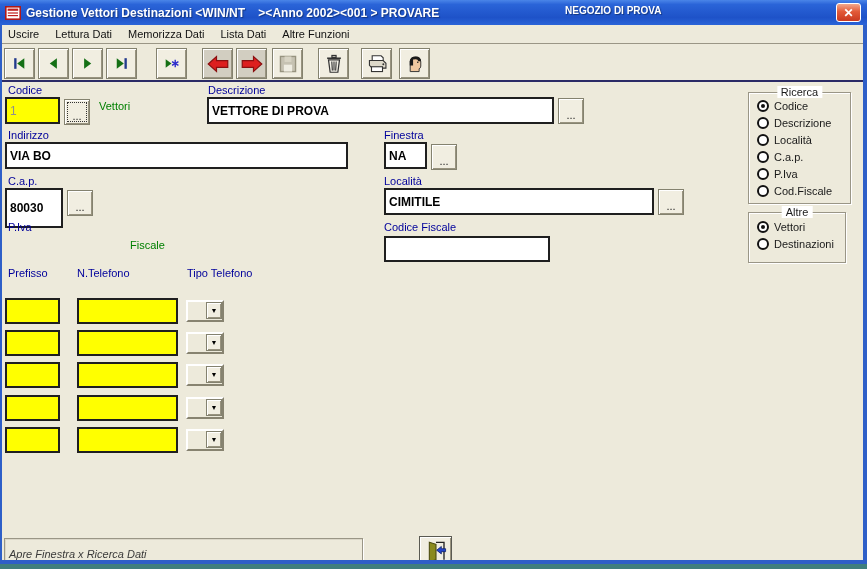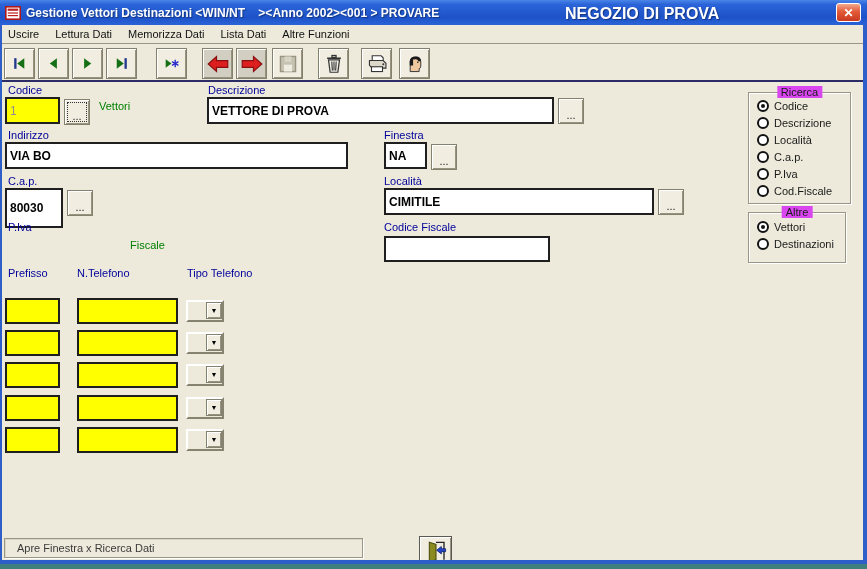--- a/index.html
+++ b/index.html
@@ -7,21 +7,21 @@
   body { font-family:"Liberation Sans", sans-serif; }
   .win { position:relative; width:867px; height:569px; background:#EDEADB; overflow:hidden; }
 
   
   .titlebar { position:absolute; left:0; top:0; width:867px; height:25px;
     background:linear-gradient(180deg,#4A85E8 0%,#2A64D8 18%,#1E52C8 70%,#2A64D8 100%);
     display:flex; align-items:center; padding-left:5px; }
   .title-icon { width:16px; height:14px; margin-right:5px; flex:0 0 auto; }
   .title-text { color:#fff; font-size:12px; font-weight:bold; white-space:pre;
     text-shadow:1px 1px 1px #12347E; }
-  .title-store { position:absolute; left:565px; top:5px; color:#fff; font-size:16px;
+  .title-store { position:absolute; left:565px; top:5px; color:#fff; font-size:10px;
     font-weight:bold; text-shadow:1px 1px 1px #12347E; white-space:pre; }
   .close-btn { position:absolute; right:6px; top:3px; width:25px; height:19px;
     background:linear-gradient(180deg,#F2A88C 0%,#E25A38 45%,#C93A20 100%);
     border:1px solid #fff; border-radius:3px; color:#fff; font-size:12px; font-weight:bold;
     display:flex; align-items:center; justify-content:center; cursor:pointer; }
 
   
   .menubar { position:absolute; left:0; top:25px; width:867px; height:19px; background:#EDEADB;
     display:flex; align-items:center; gap:16px; padding-left:8px; font-size:11px; color:#111;
     border-bottom:1px solid #9A9686; }
@@ -48,43 +48,43 @@
     border:1px solid #84826F; box-shadow:inset 1px 1px 0 #fff, inset -1px -1px 0 #98937F;
     font-size:11px; color:#222; display:flex; align-items:flex-end; justify-content:center;
     padding-bottom:6px; line-height:4px; cursor:pointer; }
   .browse.focused { position:absolute; }
   .browse.focused::after { content:""; position:absolute; inset:2px; border:1px dotted #333; }
 
   
   .groupbox { position:absolute; border:1px solid #9A9686;
     box-shadow:1px 1px 0 #FFFFFF, inset 1px 1px 0 #FFFFFF; }
   .groupbox .gb-title { position:absolute; top:-7px; left:50%; transform:translateX(-50%);
-    background:#d946ef; padding:0 4px; font-size:11px; color:#1A1A1A; white-space:nowrap; }
+    background:#ffffff; padding:0 4px; font-size:11px; color:#1A1A1A; white-space:nowrap; }
   .radio-row { position:absolute; left:8px; display:flex; align-items:center; gap:5px;
     cursor:pointer; }
   .radio { width:12px; height:12px; border:2px solid #111; border-radius:50%; background:#fff;
     position:relative; flex:0 0 auto; }
   .radio.checked::after { content:""; position:absolute; left:2px; top:2px; width:4px;
     height:4px; background:#111; border-radius:50%; }
   .radio-label { font-size:11px; color:#1A1A1A; white-space:nowrap; }
 
   
   .combo { position:absolute; width:38px; height:22px; background:#EDEADB;
     border-top:2px solid #fff; border-left:2px solid #fff;
     border-right:2px solid #878370; border-bottom:2px solid #878370; }
   .combo .drop { position:absolute; right:0; top:0; width:16px; height:17px; background:#F1EEE1;
     border:1px solid #84826F; box-shadow:inset 1px 1px 0 #fff, inset -1px -1px 0 #98937F;
     display:flex; align-items:center; justify-content:center; font-size:7px; color:#000;
     cursor:pointer; }
 
   
-  .statusbox { position:absolute; left:4px; top:538px; width:359px; height:20px;
+  .statusbox { position:absolute; left:4px; top:538px; width:359px; height:32px;
     background:#EDEADB; border:1px solid #9A9686;
     box-shadow:inset 1px 1px 0 #DBD7C8, 1px 1px 0 #fff;
-    font-size:11px; color:#3A3A3A; display:flex; align-items:center; padding-left:12px; }
+    font-size:11px; color:#3A3A3A; display:flex; align-items:center; padding-left:4px;font-style:italic; }
   .exit-btn { position:absolute; left:419px; top:536px; width:33px; height:30px;
     background:#F1EEE1; border:1px solid #5A5A52;
     box-shadow:inset 1px 1px 0 #fff, inset -1px -1px 0 #98937F;
     display:flex; align-items:center; justify-content:center; cursor:pointer; }
   .edge-left { position:absolute; left:0; top:25px; width:2px; height:535px; background:#2E5FC8; }
   .edge-right { position:absolute; right:0; top:25px; width:4px; height:535px; background:#2E5FC8; }
   .bottom-line { position:absolute; left:0; top:560px; width:867px; height:4px; background:#2E5FC8; }
   .desktop-strip { position:absolute; left:0; top:564px; width:867px; height:5px; background:#3F7F7E; }
 </style>
 </head>

